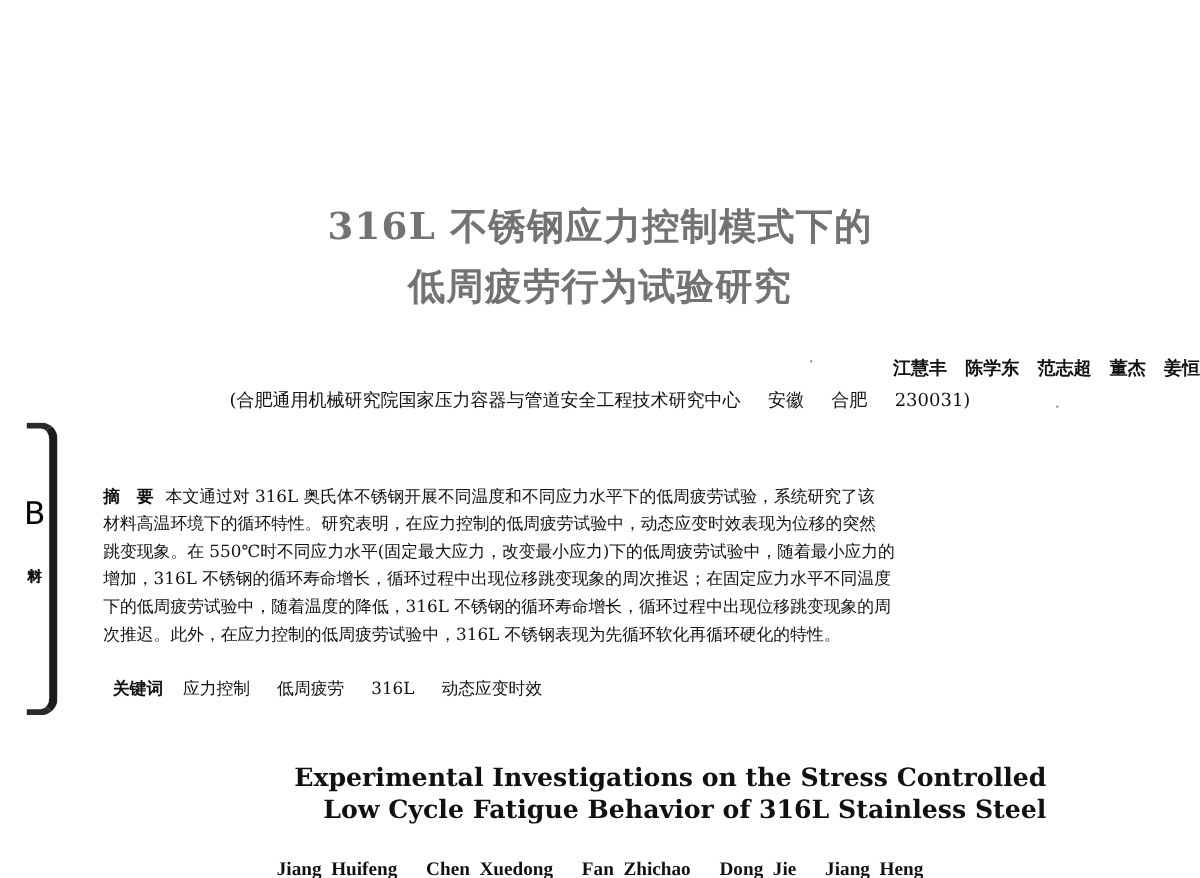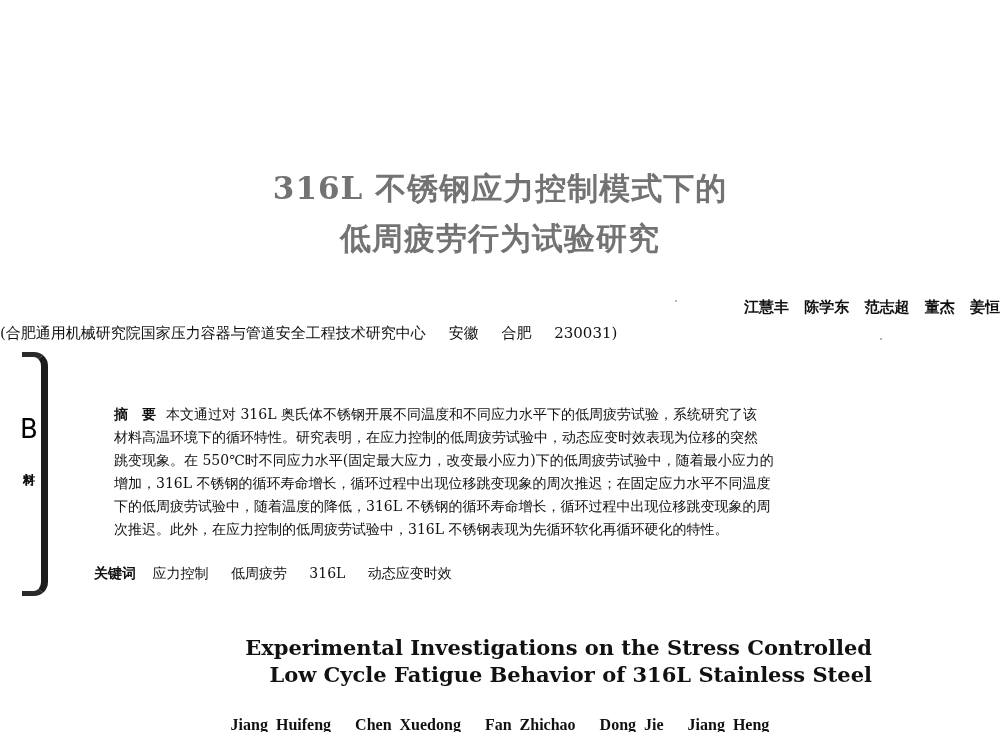--- a/index.html
+++ b/index.html
@@ -14,21 +14,21 @@
     left: 0; width: 1000px; text-align: center;
     font-family: "DejaVu Serif", serif; font-weight: bold;
     font-size: 31px; letter-spacing: 1px; color: #737373;
   }
   .authors-cn {
     left: 0; width: 1000px; text-align: right; top: 298px;
     font-size: 15px; font-weight: bold; font-family: "DejaVu Sans", sans-serif;
     word-spacing: 10px;
   }
   .affil-cn {
-    left: 0; width: 1000px; top: 324px;
+    left: 0; width: 1000px; text-align: center; top: 324px;
     font-size: 15px; font-family: "DejaVu Serif", serif;
   }
   .affil-cn span.gap { display: inline-block; width: 18px; }
   .side-tab {
     left: 18px; top: 352px; width: 36px; height: 246px;
   }
   .side-tab .bracket {
     position: absolute; left: 4px; top: 0; width: 26px; height: 244px;
     border-right: 7px solid #1c1c1c; border-top: 5px solid #2a2a2a; border-bottom: 5px solid #2a2a2a;
     border-radius: 0 14px 14px 0;
@@ -38,21 +38,21 @@
     position: absolute; left: 0px; top: 62px; width: 22px; text-align: center;
     font-family: "DejaVu Sans", sans-serif; font-size: 26px; color: #000;
   }
   .side-tab .cat {
     position: absolute; left: 0px; top: 100px; width: 22px; text-align: center;
     font-family: "DejaVu Sans", sans-serif; font-size: 12px; line-height: 14px; font-weight: bold;
   }
   .abstract {
     left: 86px; top: 403px; width: 814px;
     font-size: 14px; line-height: 23px;
-    font-family: "DejaVu Serif", serif; text-align: justify; margin-left: 28px;
+    font-family: "DejaVu Serif", serif; text-align: justify;
   }
   .abstract .line { display: block; white-space: nowrap; }
   .abstract .label { font-weight: bold; font-family: "DejaVu Sans", sans-serif; }
   .abstract .label-sp { display: inline-block; width: 10px; }
   .keywords { left: 94px; top: 565px; font-size: 14px; font-family: "DejaVu Serif", serif; }
   .keywords .label { font-weight: bold; font-family: "DejaVu Sans", sans-serif; margin-right: 12px; }
   .keywords .kw { margin-right: 18px; }
   .title-en {
     left: 0; width: 872px; text-align: right;
     font-family: "DejaVu Serif", "Liberation Serif", serif; font-weight: bold;

